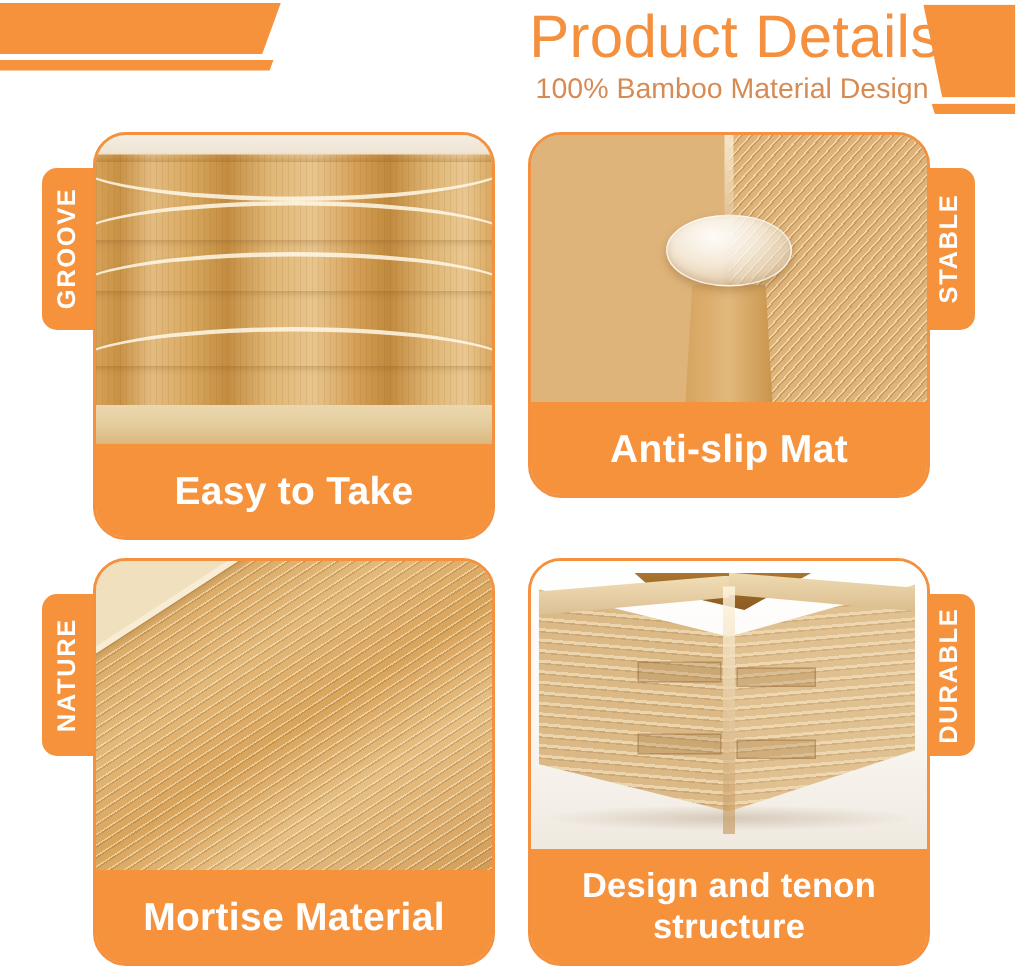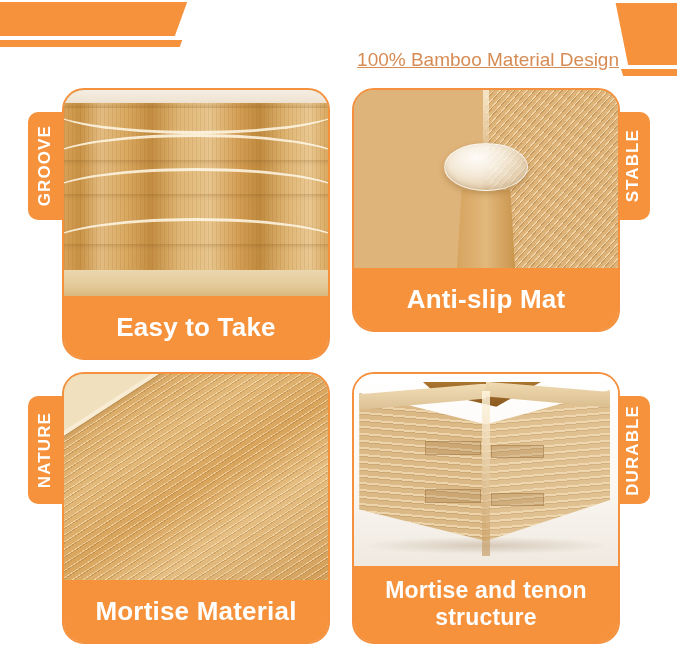--- a/index.html
+++ b/index.html
@@ -70,21 +70,20 @@
   #subtitle {
     position: absolute;
     left: 0; right: 60px;
     top: 48px;
     text-align: right;
     font-size: 19px;
     font-weight: 400;
     color: #D78B54;
     line-height: 24px;
     white-space: nowrap;
-    text-decoration: underline;
   }
 
   
   .card {
     position: absolute;
     border: 2px solid #F4903E;
     border-radius: 22px;
     overflow: hidden;
     background: #E8C58C;
   }
@@ -343,20 +342,21 @@
 <body>
 
 <div id="page">
 
   <div id="header">
     <div class="deco-left-thick"></div>
     <div class="deco-left-thin"></div>
     <div class="deco-right-trap"></div>
     <div class="deco-right-thin"></div>
 
+    <div id="title">Product Details</div>
     <div id="subtitle">100% Bamboo Material Design</div>
   </div>
 
   <div class="tab tab-left" id="tab-groove">
     <span>GROOVE</span>
   </div>
 
   <div class="card" id="card-1">
     <div class="photo">
       <div class="tex-board"></div>
@@ -413,16 +413,16 @@
       <div class="box-right-face"></div>
       <div class="box-inner"></div>
       <div class="box-rim-left"></div>
       <div class="box-rim-right"></div>
       <div class="box-corner-edge"></div>
       <div class="tenon t1"></div>
       <div class="tenon t2"></div>
       <div class="tenon t3"></div>
       <div class="tenon t4"></div>
     </div>
-    <div class="caption caption-two-line">Mortise and tenon structure</div>
+    <div class="caption caption-two-line">Design and tenon structure</div>
   </div>
 
 </div>
 
 </body></html>

